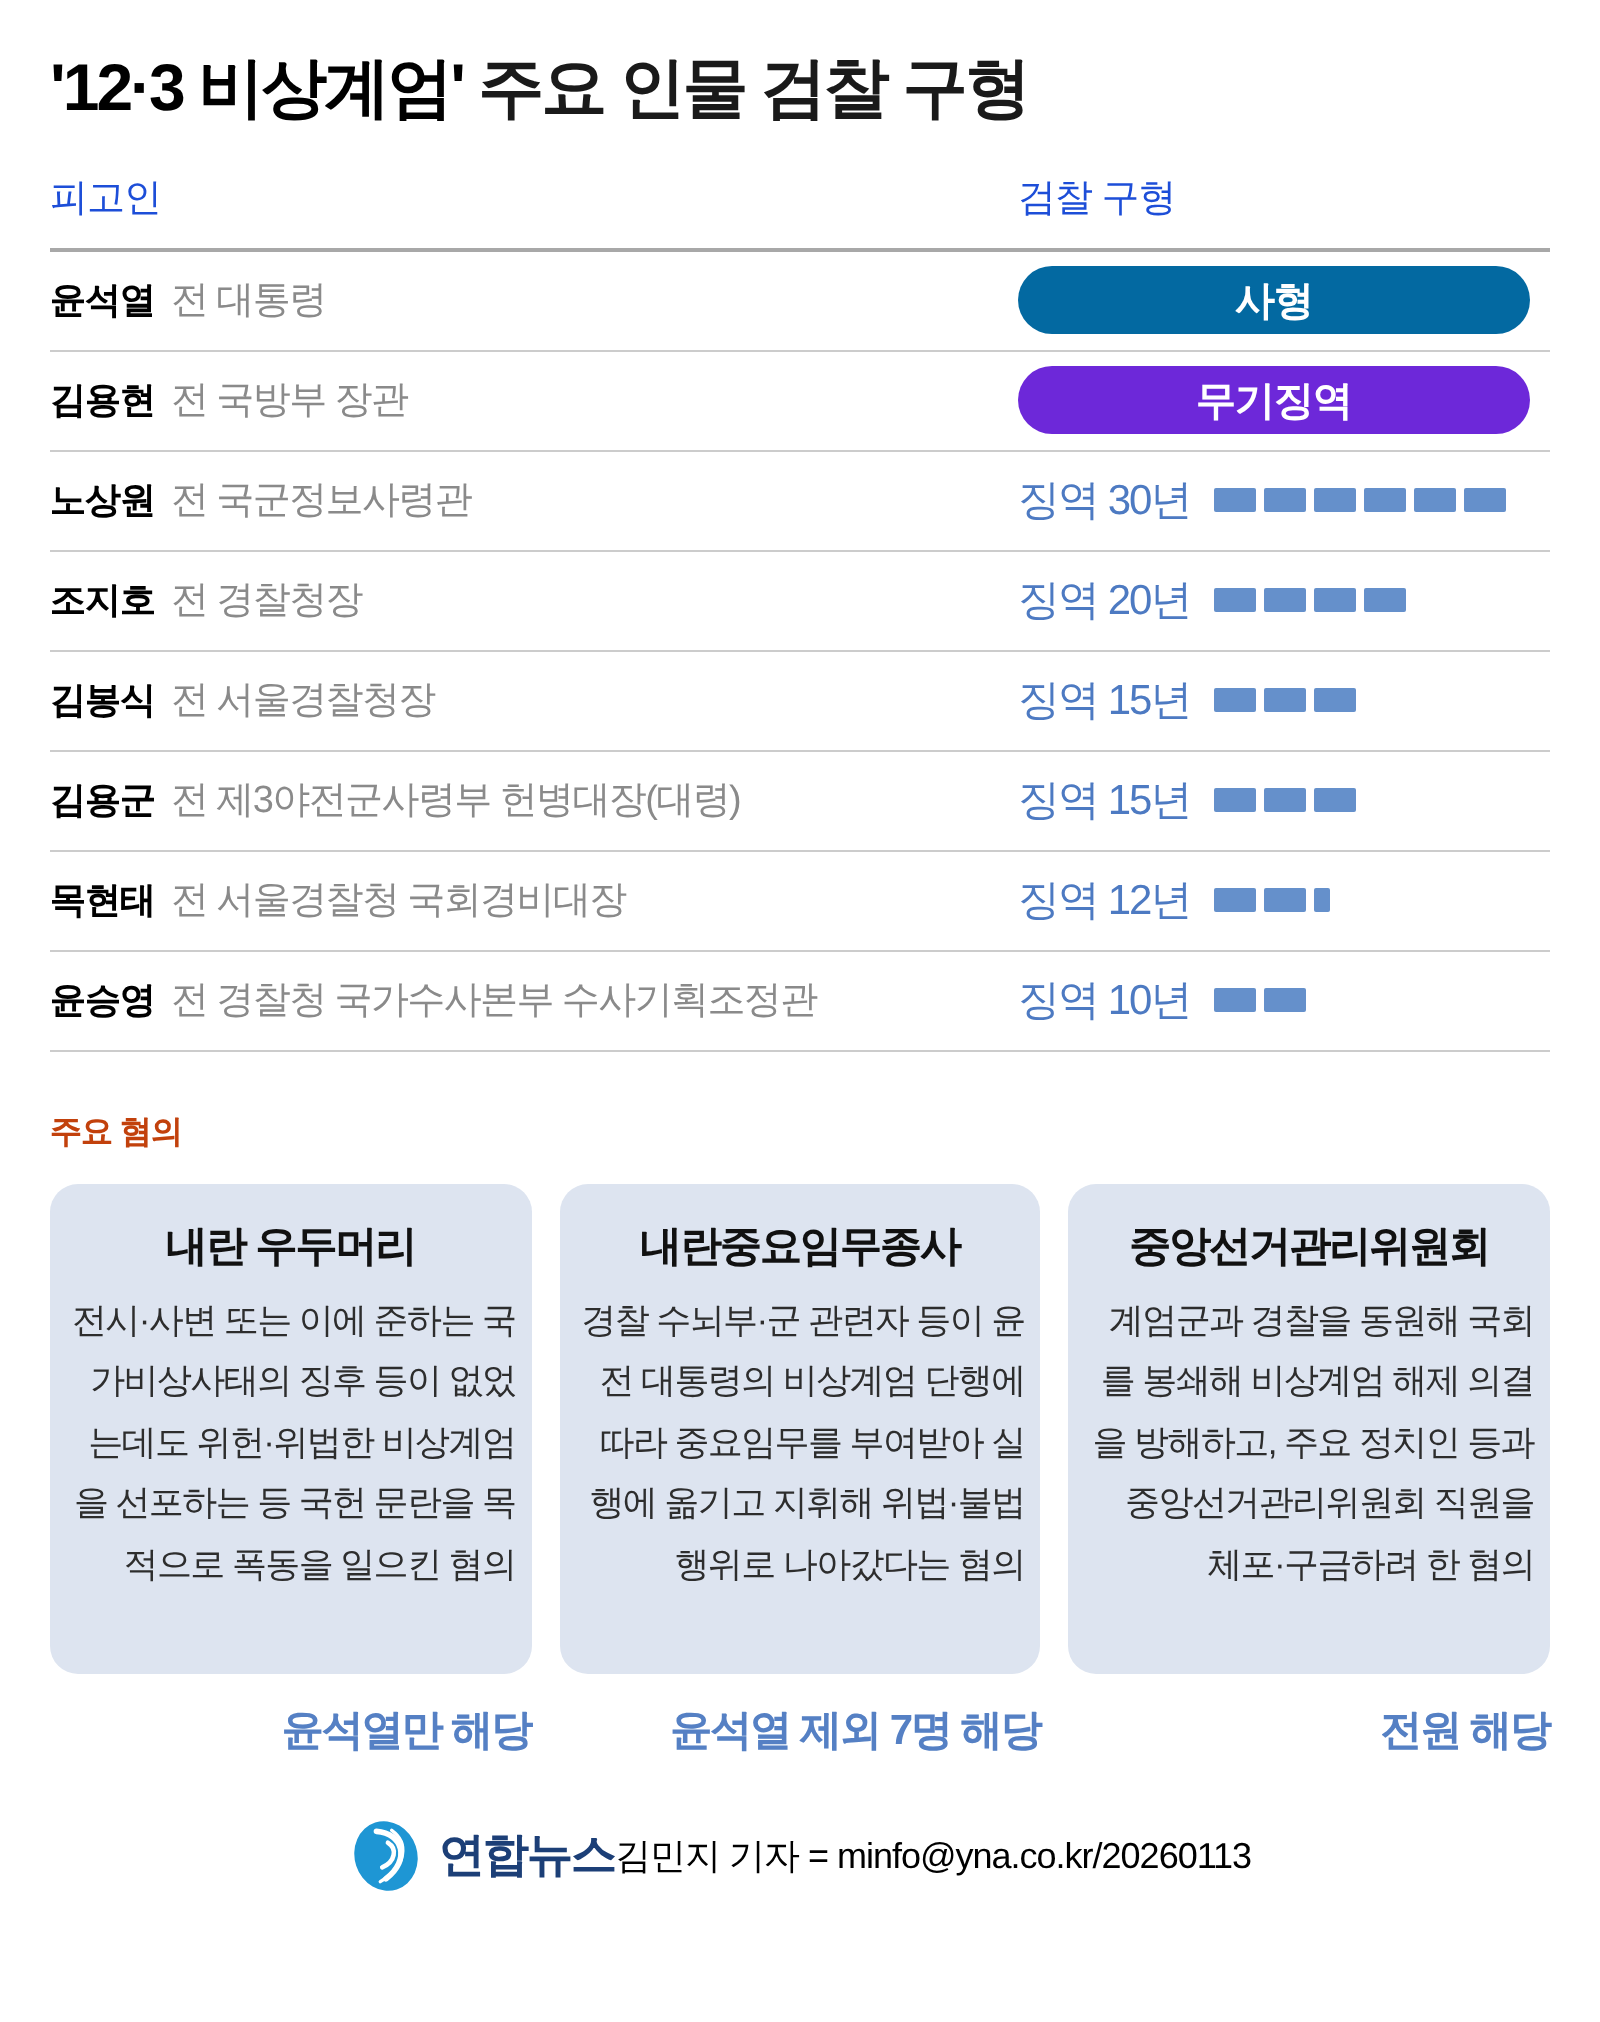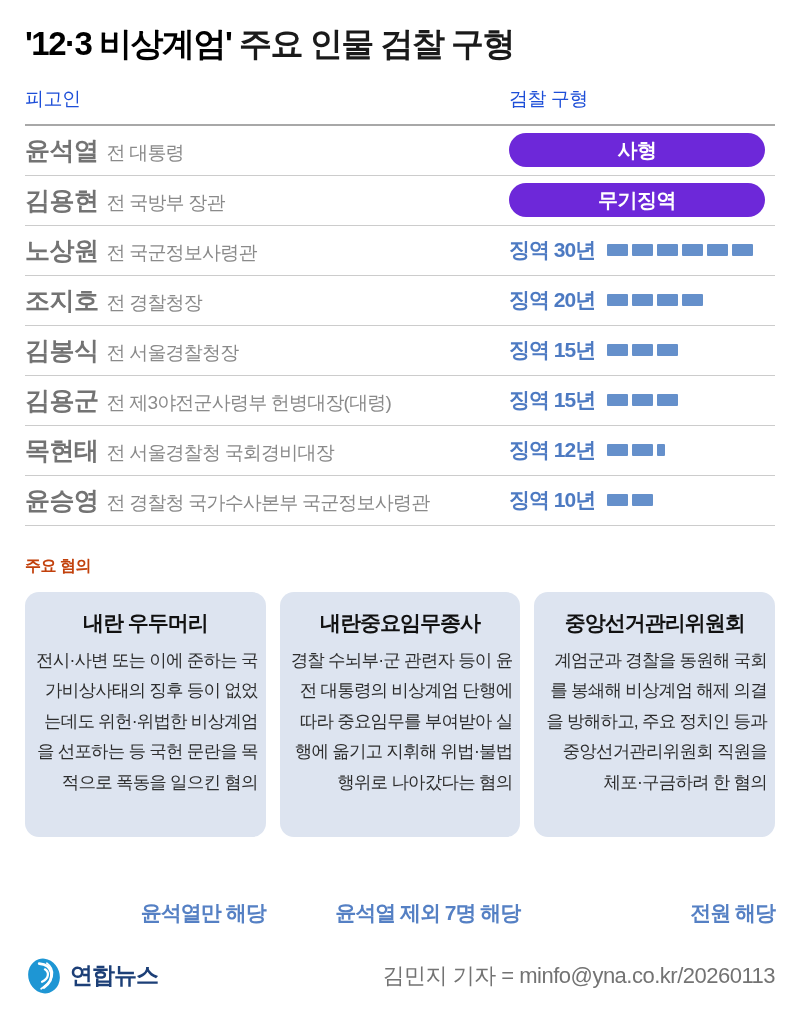--- a/index.html
+++ b/index.html
@@ -13,49 +13,49 @@
 
   
   .cols { display:flex; margin-top:22px; padding-bottom:12px; border-bottom:2px solid #a8a8a8;
           font-size:19px; letter-spacing:-0.5px; color:#1d4ed8; }
   .cols .c-left { flex:1; }
   .cols .c-right { width:266px; }
 
   
   .row { display:flex; align-items:center; height:50px; border-bottom:1px solid #ccc; }
   .cell-left { flex:1; display:flex; align-items:baseline; white-space:nowrap; overflow:hidden; }
-  .cell-left .name { font-weight:bold; font-size:25px; letter-spacing:-0.5px; color:#737373; }
+  .cell-left .name { font-weight:bold; font-size:18px; letter-spacing:-0.5px; color:#000000; }
   .cell-left .pos  { font-size:19px; letter-spacing:-0.8px; color:#8a8a8a; margin-left:8px; }
   .cell-right { width:266px; padding-right:10px; display:flex; align-items:center; }
 
   .pill { width:100%; height:34px; border-radius:17px; display:flex; align-items:center; justify-content:center;
           color:#fff; font-weight:bold; font-size:20px; letter-spacing:-0.5px; }
-  .pill.dark  { background:#6d28d9; }
+  .pill.dark  { background:#0369a1; }
   .pill.light { background:#6d28d9; }
 
-  .slabel { width:98px; font-weight:bold; font-size:21px; letter-spacing:-1px; color:#4d7ac2; white-space:nowrap; }
+  .slabel { width:98px; font-weight:normal; font-size:21px; letter-spacing:-1px; color:#4d7ac2; white-space:nowrap; }
   .bars { display:flex; align-items:center; gap:4px; }
   .bar { width:21px; height:12px; background:#6590cb; border-radius:1px; }
 
   
   .charges-heading { margin-top:30px; font-size:16px; font-weight:bold; letter-spacing:-0.5px; color:#c2410c; }
   .charges-row { display:flex; gap:14px; margin-top:15px; }
-  .charge-col { flex:1; display:flex; flex-direction:column;gap:48px; }
+  .charge-col { flex:1; display:flex; flex-direction:column; }
   .charge-box { flex:1; min-height:245px; background:#dde4f0; border-radius:14px; padding:17px 8px 14px;
                 text-align:center; }
   .charge-title { font-size:21px; font-weight:bold; letter-spacing:-1px; color:#111; margin-bottom:8px; }
   .charge-body { font-size:17.5px; letter-spacing:-0.8px; line-height:1.75; color:#2d2d2d;text-align:right; }
   .charge-applies { margin-top:14px; text-align:right; font-size:21px; font-weight:bold; letter-spacing:-1px; color:#5580c4; }
 
   
-  .footer { display:flex; align-items:center; justify-content:space-between; margin-top:30px; }
+  .footer { display:flex; align-items:center; justify-content:center; margin-top:30px; }
   .brand { display:flex; align-items:center; }
   .brand svg { display:block; }
   .brand-text { margin-left:7px; font-size:23px; font-weight:bold; letter-spacing:-1px; color:#1c3f77; }
-  .credit { font-size:22px; letter-spacing:-0.5px; color:#737373; }
+  .credit { font-size:18px; letter-spacing:-0.5px; color:#000000; }
 </style>
 </head>
 <body>
 
 <div class="page">
 
   <h1 class="title"><span class="t-bold">'12·3 비상계엄'</span><span> 주요 인물 검찰 구형</span></h1>
 
   <div class="cols">
     <div class="c-left">피고인</div>
@@ -159,21 +159,21 @@
             <span class="bar"></span>
             <span class="bar"></span>
             <span class="bar" style="width: 8px;"></span>
           </span>
       </div>
     </div>
 
     <div class="row">
       <div class="cell-left">
         <span class="name">윤승영</span>
-        <span class="pos">전 경찰청 국가수사본부 국군정보사령관</span>
+        <span class="pos">전 경찰청 국가수사본부 수사기획조정관</span>
       </div>
       <div class="cell-right">
         <span class="slabel">징역 10년</span>
         <span class="bars">
             <span class="bar"></span>
             <span class="bar"></span>
           </span>
       </div>
     </div>
 

